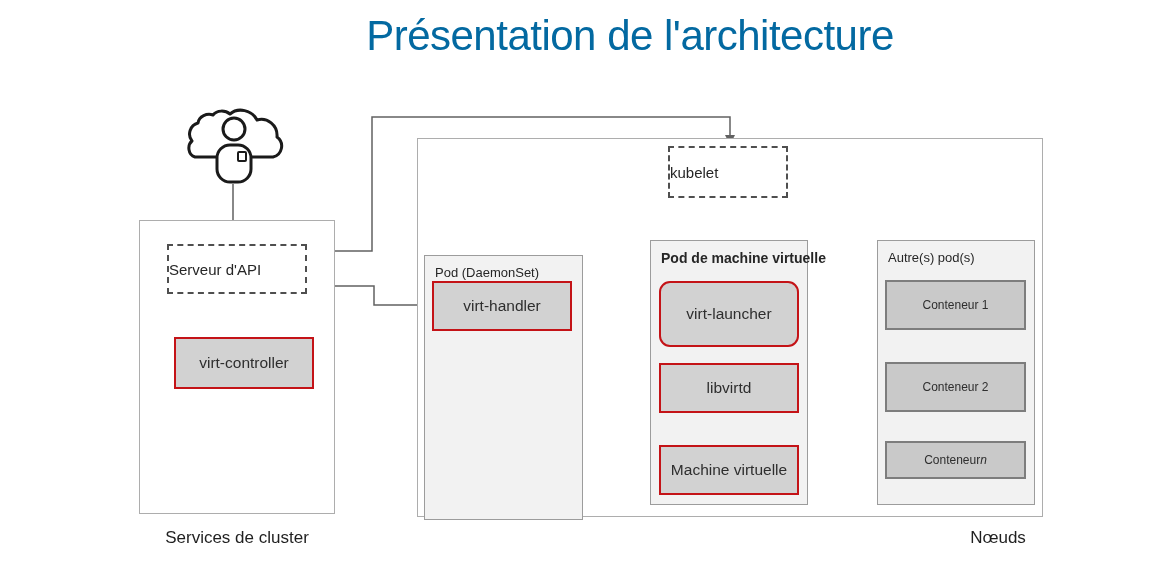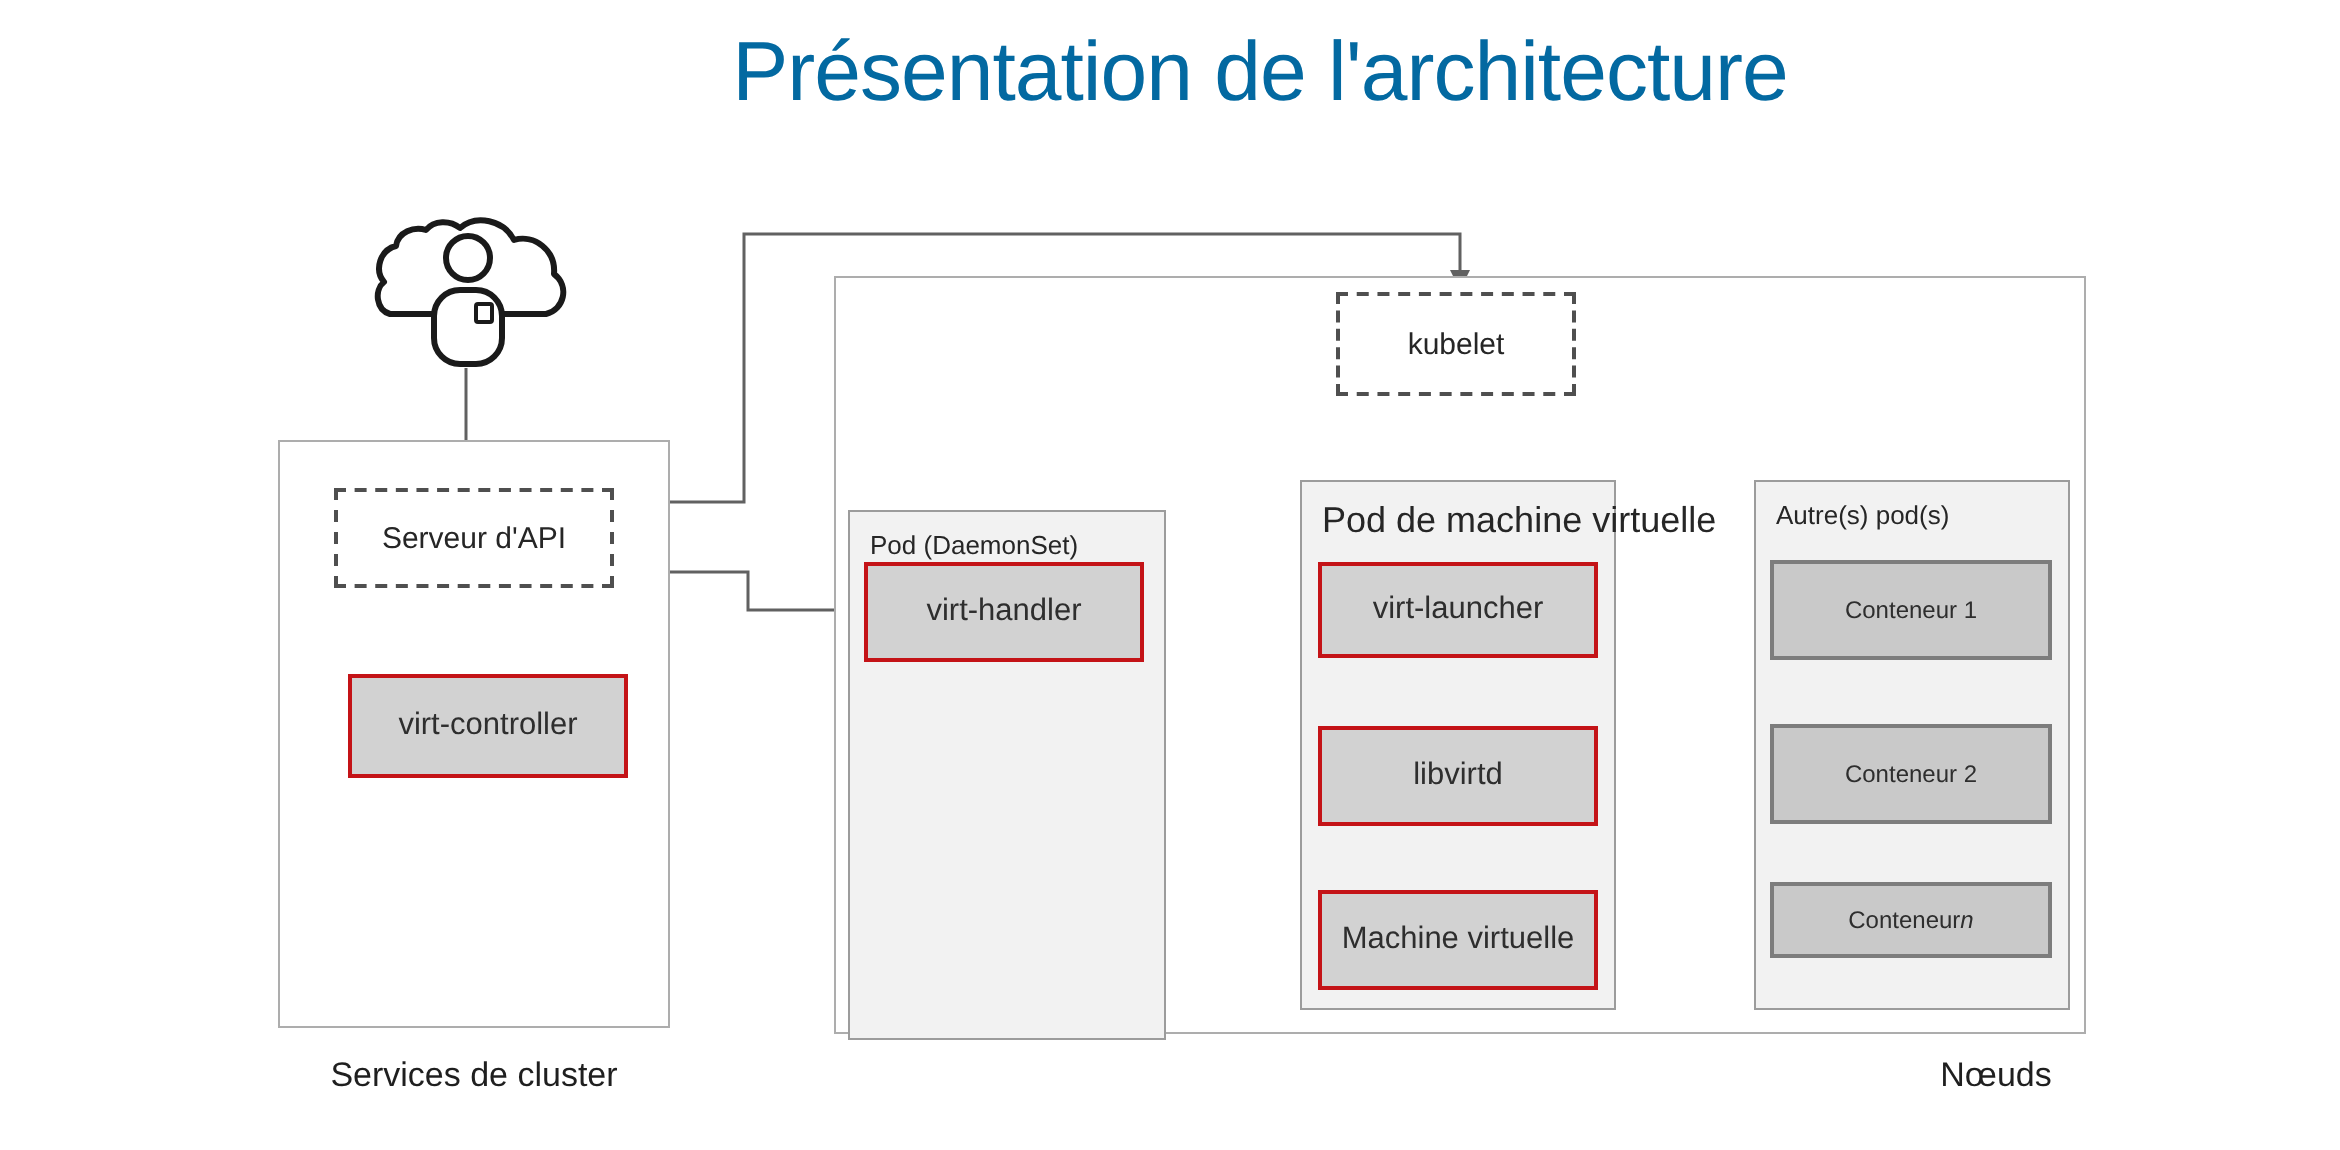--- a/index.html
+++ b/index.html
@@ -12,21 +12,21 @@
     font-size:42px;font-weight:300;letter-spacing:-0.5px;color:#0369a1;
     text-align:center;white-space:nowrap;
   }
   .outer-box{border:1px solid #adadad;background:#ffffff;}
   .pod-box{border:1px solid #9c9c9c;background:#f2f2f2;}
   .pod-header{
     position:absolute;left:10px;top:9px;font-size:13px;color:#262626;white-space:nowrap;
   }
   .dashed-box{
     border:2px dashed #4f4f4f;background:#ffffff;
-    display:flex;align-items:center;justify-content:center;
+    display:flex;align-items:center;
     font-size:15px;color:#262626;
   }
   .red-box{
     border:2.5px solid #c41317;background:#d2d2d2;
     display:flex;align-items:center;justify-content:center;
     font-size:15.5px;color:#2e2e2e;white-space:nowrap;text-align:center;
   }
   .gray-box{
     border:2px solid #7d7d7d;background:#c9c9c9;
     display:flex;align-items:center;justify-content:center;
@@ -132,23 +132,23 @@
   <div class="abs zone-label" style="left:900px;top:528px;width:196px;">Nœuds</div>
 
   <div class="abs pod-box" style="left:424px;top:240px;width:159px;height:265px;margin-top:15px;">
     <div class="pod-header">Pod (DaemonSet)</div>
   </div>
   <div class="abs red-box" style="left:432px;top:281px;width:140px;height:50px;">
     <span>virt-handler</span>
   </div>
 
   <div class="abs pod-box" style="left:650px;top:240px;width:158px;height:265px;">
-    <div class="pod-header" style="font-size:18px;">Pod de machine virtuelle</div>
+    <div class="pod-header" style="font-size:14px;font-weight:bold;">Pod de machine virtuelle</div>
   </div>
-  <div class="abs red-box" style="left:659px;top:281px;width:140px;height:48px;">
+  <div class="abs red-box" style="left:659px;top:281px;width:140px;height:66px;border-radius:11px;">
     <span>virt-launcher</span>
   </div>
   <div class="abs red-box" style="left:659px;top:445px;width:140px;height:50px;">
     <span>Machine virtuelle</span>
   </div>
   <div class="abs red-box" style="left:659px;top:363px;width:140px;height:50px;">
     <span>libvirtd</span>
   </div>
 
   <div class="abs pod-box" style="left:877px;top:240px;width:158px;height:265px;">

